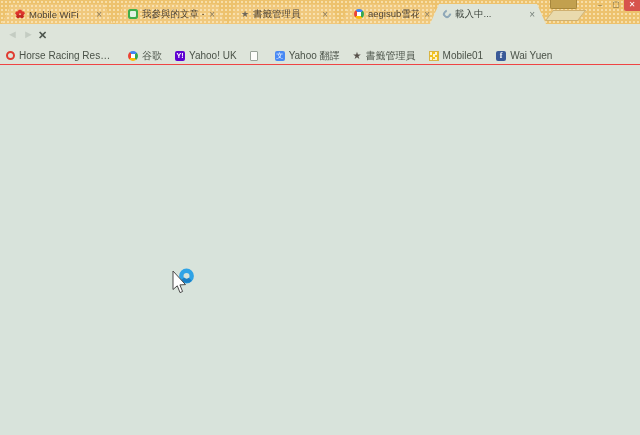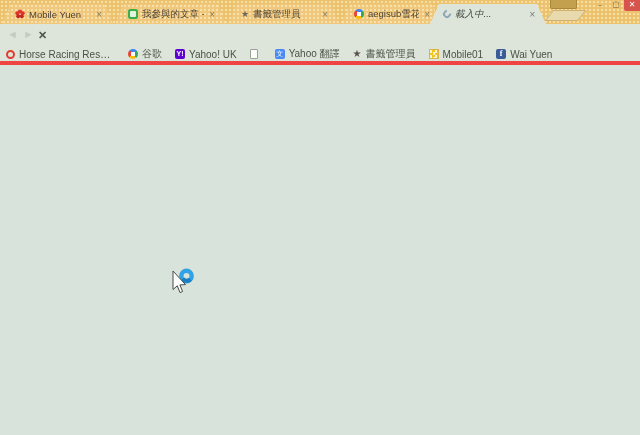--- a/index.html
+++ b/index.html
@@ -17,21 +17,21 @@
   }
   .tab {
     position:absolute; top:4px; height:20px;
     clip-path:polygon(9px 0, calc(100% - 9px) 0, 100% 100%, 0 100%);
     background-color:#f0c87c;
     background-image:radial-gradient(rgba(255,248,224,.5) 1px, rgba(0,0,0,0) 1.1px);
     background-size:4px 4px;
     display:flex; align-items:center; padding:0 10px 0 13px; gap:4px;
     font-size:9.5px; color:#4d4336; cursor:default;
   }
-  .tab.active { background-color:#dde4da; background-image:none; color:#3c443c; z-index:3;font-style:italic; }
+  .tab.active { background-color:#dde4da; background-image:none; color:#3c443c; z-index:3; }
   .tab-title { flex:1; white-space:nowrap; overflow:hidden; }
   .tab-close { font-size:10px; color:#8a7a5c; padding:0 1px; }
   .tab.active .tab-close { color:#76807a; }
 
   .favicon { width:10px; height:10px; flex:0 0 auto; display:inline-block; position:relative; }
   .fav-green { background:#3fae49; border-radius:2px; }
   .fav-green::after { content:""; position:absolute; left:2px; top:2px; width:6px; height:6px; background:rgba(255,255,255,.85); border-radius:1px; }
   .fav-star { font-size:9px; line-height:10px; color:#6d675c; width:auto; }
   .fav-g { border-radius:50%;
     background:radial-gradient(circle at 50% 50%, #ffffff 0 2.4px, rgba(0,0,0,0) 2.5px),
@@ -70,21 +70,21 @@
   .ext-shield { position:absolute; right:28px; top:29px; width:12px; height:12px;
     background:#b12a25; border-radius:50% 50% 50% 50%; }
   .ext-shield::after { content:""; position:absolute; left:3.5px; top:3px; width:5px; height:5px;
     border:1.4px solid rgba(255,255,255,.85); border-radius:50%; box-sizing:border-box; }
   .menu-dots { position:absolute; right:9px; top:28px; font-size:11px; color:#565e56; }
 
   
   .bookmarksbar {
     position:absolute; left:0; top:47px; width:640px; height:18px; background:#dde4da;
     display:flex; align-items:center; gap:13px; padding:0 6px; font-size:10px; color:#4a5248;
-    border-bottom:4px solid #ef4444;
+    border-bottom:1px solid #ef4444;
   }
   .bm { display:flex; align-items:center; gap:4px; white-space:nowrap; }
   .bm-label { max-width:96px; overflow:hidden; text-overflow:ellipsis; }
   .bm-icon { width:10px; height:10px; flex:0 0 auto; display:inline-block; position:relative; }
   .ic-horse { width:9px; height:9px; border:2.4px solid #e03c31; border-radius:50%; }
   .ic-g { border-radius:50%;
     background:radial-gradient(circle at 50% 50%, #ffffff 0 2.4px, rgba(0,0,0,0) 2.5px),
       conic-gradient(from -40deg, #4285f4 0 90deg, #34a853 90deg 180deg, #fbbc05 180deg 270deg, #ea4335 270deg 360deg); }
   .ic-yahoo { background:#5f01d1; border-radius:2px; color:#fff; font-size:7px; font-weight:bold; text-align:center; line-height:10px; }
   .ic-page { width:8px; height:10px; background:#fdfdfb; border:1px solid #98a298; border-radius:1px; }
@@ -108,21 +108,21 @@
   <div class="tabstrip">
 
     <div class="tab" style="left:2px; width:111px;">
       <svg class="favicon" viewBox="0 0 10 10">
         <circle cx="5" cy="2.4" r="2" fill="#df342c"></circle>
           <circle cx="2.3" cy="4.2" r="2" fill="#df342c"></circle>
         <circle cx="7.7" cy="4.2" r="2" fill="#df342c"></circle>
           <circle cx="3.2" cy="7.3" r="2" fill="#c42821"></circle>
         <circle cx="6.8" cy="7.3" r="2" fill="#c42821"></circle>
       </svg>
-      <span class="tab-title">Mobile Yuen</span>
+      <span class="tab-title">Mobile WiFi</span>
       <span class="tab-close">×</span>
     </div>
 
     <div class="tab" style="left:115px; width:111px;">
       <span class="favicon fav-green"></span>
       <span class="tab-title">我參與的文章 - Mo</span>
       <span class="tab-close">×</span>
     </div>
 
     <div class="tab" style="left:228px; width:111px;">

